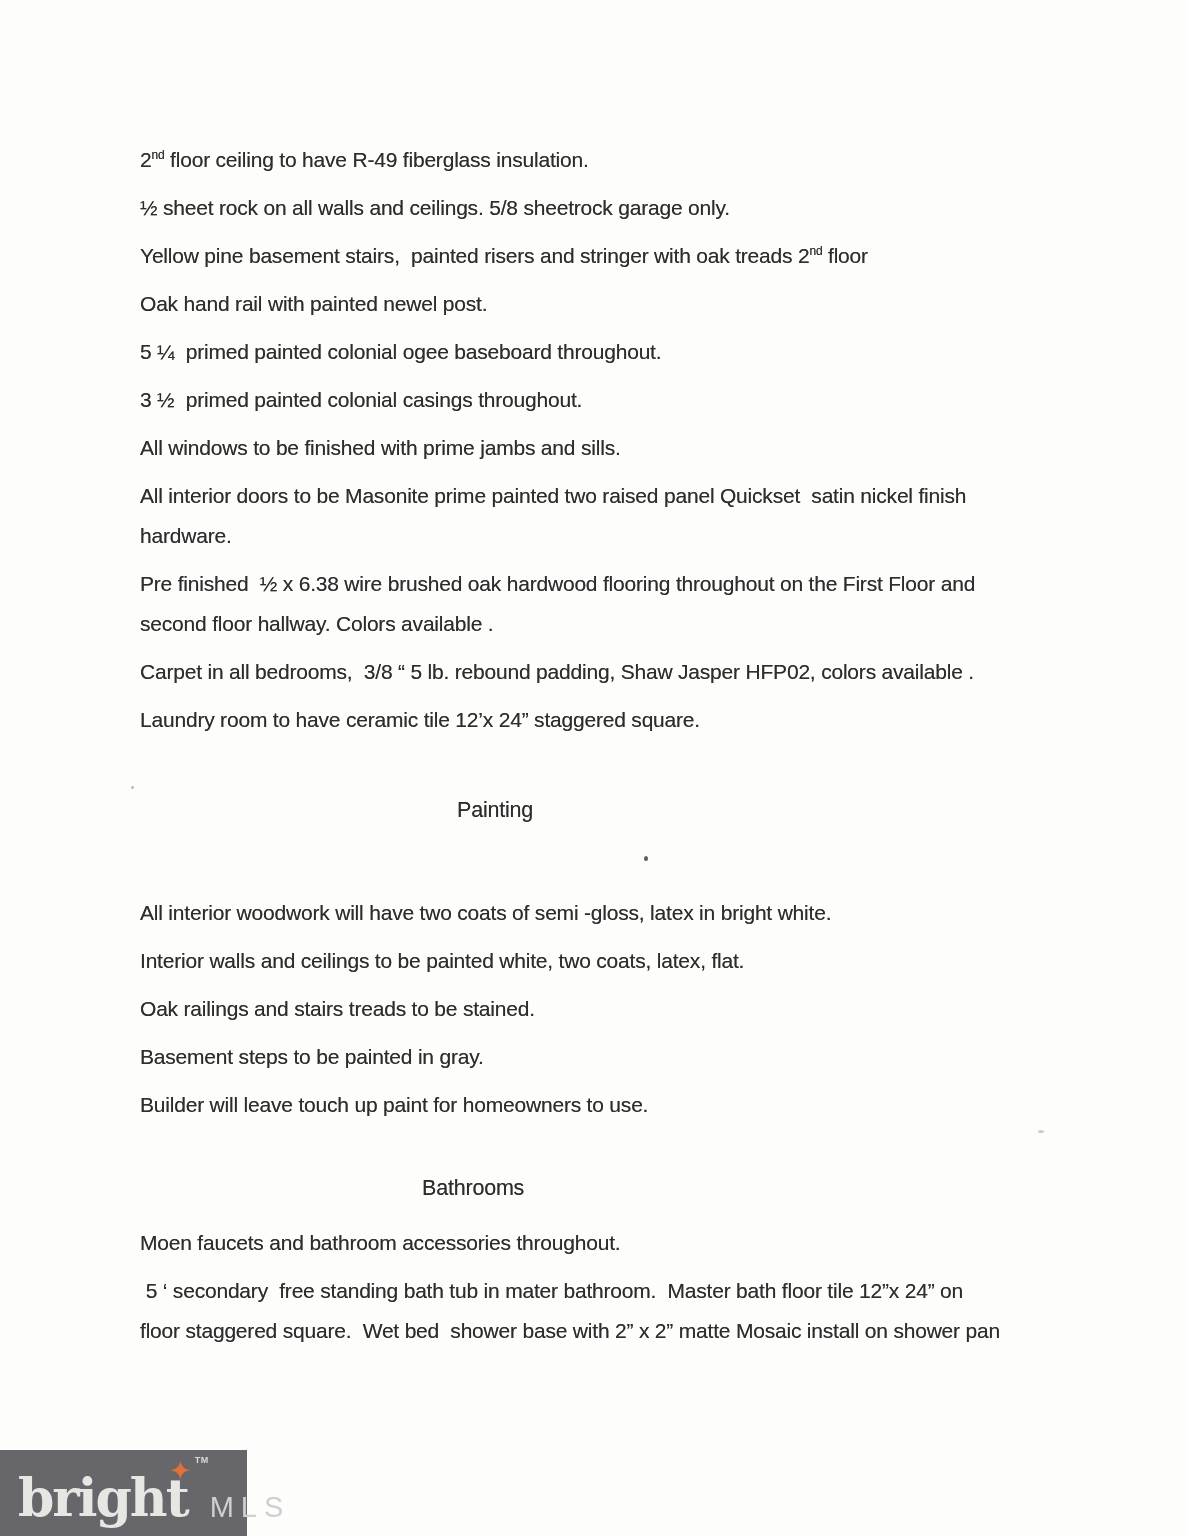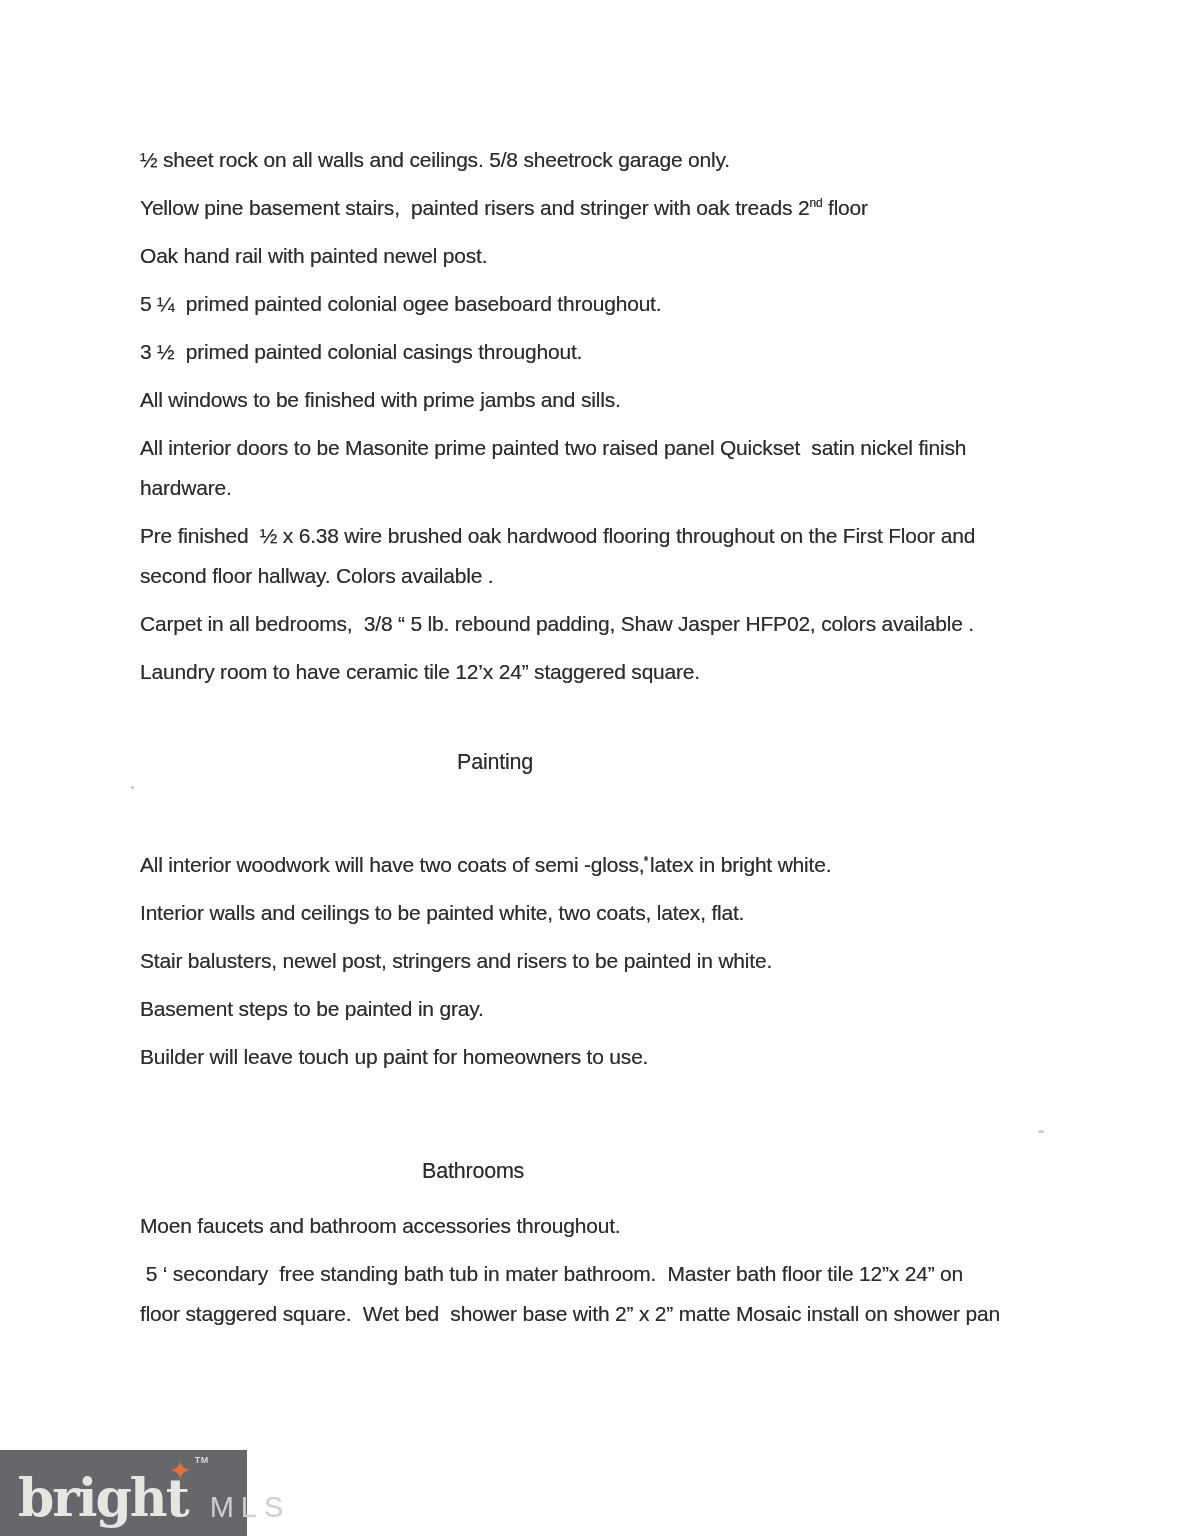--- a/index.html
+++ b/index.html
@@ -32,21 +32,21 @@
     vertical-align:8px;
   }
   .heading{
     font-size:21.5px;
     line-height:40px;
     letter-spacing:-0.2px;
     white-space:pre-wrap;
     text-shadow:0 0 .5px rgba(20,20,20,.55);
   }
   .blk-painting{margin:50px 0 63px 317px;}
-  .blk-bathrooms{margin:74px 0 15px 282px;}
+  .blk-bathrooms{margin:43px 0 15px 282px;}
   
   .speck{position:absolute;border-radius:50%;}
   .speck-1{left:131px;top:786px;width:3px;height:3px;background:#b9b9b9;}
   .speck-2{left:644px;top:856px;width:4px;height:5px;background:#5a5a5a;}
   .speck-3{left:1038px;top:1130px;width:6px;height:3px;background:#cccccc;}
   
   .logo{
     position:absolute;
     left:0;top:1450px;
     width:247px;height:86px;
@@ -92,34 +92,35 @@
     color:#cfcfd1;
     margin:8px 0 2px 22px;
   }
 </style>
 </head>
 <body>
 
 <div class="page">
 
   <div class="doc-body">
+      <div class="para blk-insulation"><span>2</span><sup>nd</sup><span> floor ceiling to have R-49 fiberglass insulation.</span></div>
       <div class="para blk-sheetrock"><span>½ sheet rock on all walls and ceilings. 5/8 sheetrock garage only.</span></div>
       <div class="para blk-basement-stairs"><span>Yellow pine basement stairs,  painted risers and stringer with oak treads 2</span><sup>nd</sup><span> floor</span></div>
       <div class="para blk-handrail"><span>Oak hand rail with painted newel post.</span></div>
       <div class="para blk-baseboard"><span>5 ¼  primed painted colonial ogee baseboard throughout.</span></div>
       <div class="para blk-casings"><span>3 ½  primed painted colonial casings throughout.</span></div>
       <div class="para blk-windows"><span>All windows to be finished with prime jambs and sills.</span></div>
       <div class="para blk-interior-doors"><span>All interior doors to be Masonite prime painted two raised panel Quickset  satin nickel finish</span><br><span>hardware.</span></div>
       <div class="para blk-hardwood-flooring"><span>Pre finished  ½ x 6.38 wire brushed oak hardwood flooring throughout on the First Floor and</span><br><span>second floor hallway. Colors available .</span></div>
       <div class="para blk-carpet"><span>Carpet in all bedrooms,  3/8 “ 5 lb. rebound padding, Shaw Jasper HFP02, colors available .</span></div>
       <div class="para blk-laundry-tile"><span>Laundry room to have ceramic tile 12’x 24” staggered square.</span></div>
       <div class="heading blk-painting"><span>Painting</span></div>
       <div class="para blk-woodwork-paint"><span>All interior woodwork will have two coats of semi -gloss, latex in bright white.</span></div>
       <div class="para blk-walls-ceilings-paint"><span>Interior walls and ceilings to be painted white, two coats, latex, flat.</span></div>
-      <div class="para blk-balusters-paint"><span>Stair balusters, newel post, stringers and risers to be painted in white.</span></div>
+      <div class="para blk-railings-stained"><span>Oak railings and stairs treads to be stained.</span></div>
       <div class="para blk-basement-steps-paint"><span>Basement steps to be painted in gray.</span></div>
       <div class="para blk-touch-up-paint"><span>Builder will leave touch up paint for homeowners to use.</span></div>
       <div class="heading blk-bathrooms"><span>Bathrooms</span></div>
       <div class="para blk-moen-faucets"><span>Moen faucets and bathroom accessories throughout.</span></div>
       <div class="para blk-bath-tub"><span> 5 ‘ secondary  free standing bath tub in mater bathroom.  Master bath floor tile 12”x 24” on</span><br><span>floor staggered square.  Wet bed  shower base with 2” x 2” matte Mosaic install on shower pan</span></div>
     </div>
 
   <div class="speck speck-1"></div>
   <div class="speck speck-2"></div>
   <div class="speck speck-3"></div>

